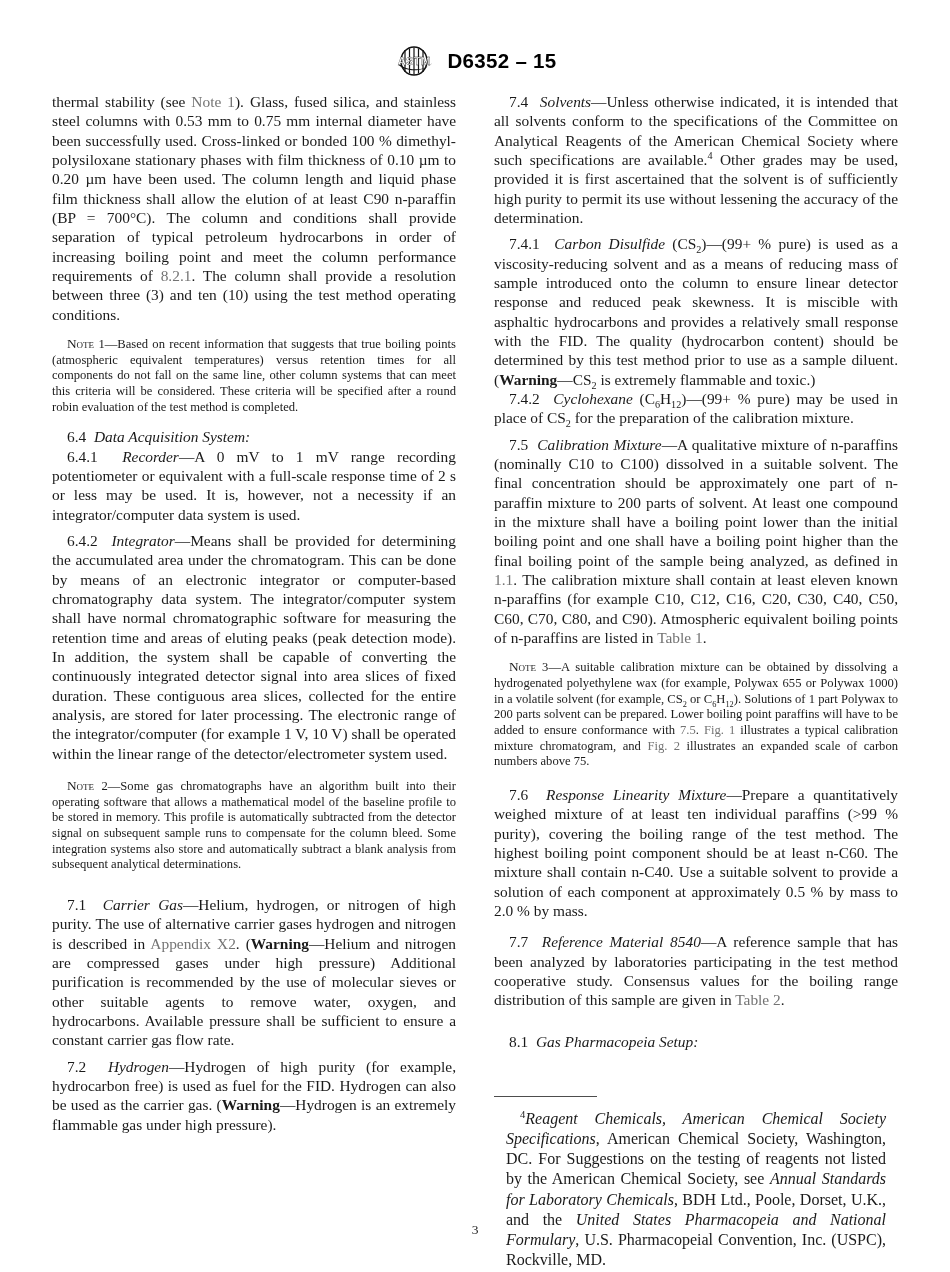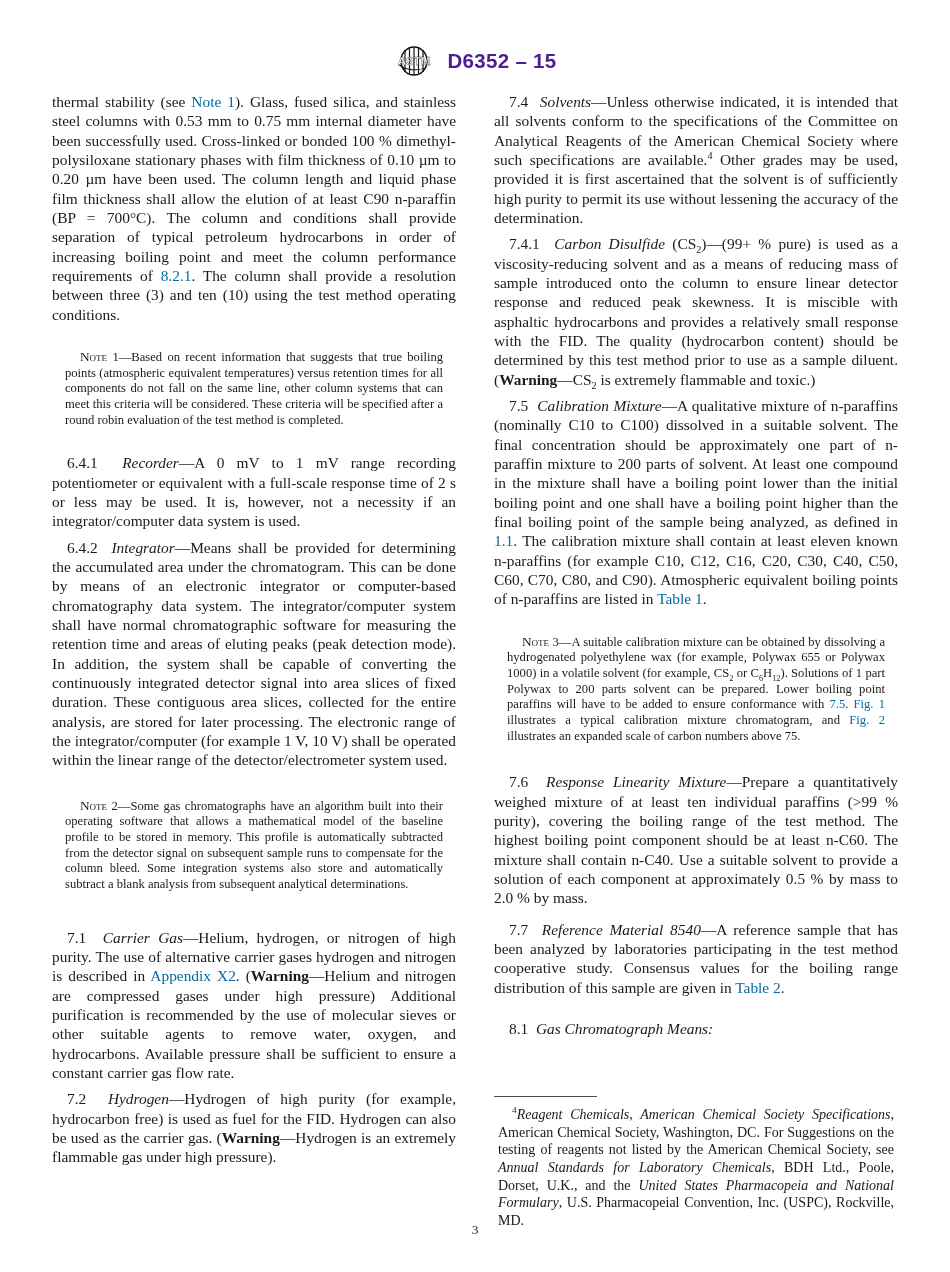--- a/index.html
+++ b/index.html
@@ -39,21 +39,21 @@
   .astm-logo {
     display: block;
     width: 44px;
     height: 30px;
   }
   .doc-designation {
     font-family: "Liberation Sans", sans-serif;
     font-weight: bold;
     font-size: 20.5px;
     letter-spacing: 0.3px;
-    color: #4c1d95;
+    color: #000000;
     line-height: 1;
   }
 
   
   .columns {
     position: absolute;
     left: 52px;
     top: 92px;
     width: 846px;
     display: flex;
@@ -80,39 +80,39 @@
   }
   .gap-sm { height: 7px; }
   .gap-md { height: 12px; }
   .gap-lg { height: 15px; }
 
   .note {
     font-size: 12.6px;
     line-height: 1.245;
     text-align: justify;
     text-indent: 15px;
-    margin: 13px;
+    margin: 0;
   }
   .note-label {
     font-variant: small-caps;
     font-size: 13.3px;
   }
   .sec-head {
     font-family: "Liberation Serif", serif;
     font-weight: bold;
     font-size: 15.6px;
     margin: 0;
     text-align: left;
     text-indent: 0;
   }
   .sec-head .num { margin-right: 5px; }
   em, .it { font-style: italic; }
   .bold { font-weight: bold; }
   .link {
-    color: #0369a1;
+    color: #737373;
   }
   sup {
     font-size: 0.66em;
     vertical-align: super;
     line-height: 0;
   }
   sub {
     font-size: 0.66em;
     vertical-align: sub;
     line-height: 0;
@@ -125,25 +125,25 @@
     top: 1096px;
     width: 404px;
   }
   .footnote-rule {
     width: 103px;
     height: 1px;
     background: #4d4d4d;
     margin-bottom: 9px;
   }
   .footnote {
-    font-size: 14px;
+    font-size: 16px;
     line-height: 1.26;
     text-align: justify;
     text-indent: 14px;
-    margin: 4px;
+    margin: 12px;
   }
 
   
   .page-number {
     position: absolute;
     left: 0;
     top: 1222px;
     width: 950px;
     text-align: center;
     font-size: 13.5px;
@@ -182,20 +182,21 @@
     <div class="col">
 
       <p class="body cont"><span>thermal stability (see </span><span class="link">Note 1</span><span>). Glass, fused silica, and stainless steel columns with 0.53 mm to 0.75 mm internal diameter have been successfully used. Cross-linked or bonded 100 % dimethyl-polysiloxane stationary phases with film thickness of 0.10 µm to 0.20 µm have been used. The column length and liquid phase film thickness shall allow the elution of at least C90 n-paraffin (BP = 700°C). The column and conditions shall provide separation of typical petroleum hydrocarbons in order of increasing boiling point and meet the column performance requirements of </span><span class="link">8.2.1</span><span>. The column shall provide a resolution between three (3) and ten (10) using the test method operating conditions.</span></p>
 
       <div class="gap-md"></div>
 
       <p class="note"><span class="note-label">Note</span>&nbsp;<span>1</span><span>—Based on recent information that suggests that true boiling points (atmospheric equivalent temperatures) versus retention times for all components do not fall on the same line, other column systems that can meet this criteria will be considered. These criteria will be specified after a round robin evaluation of the test method is completed.</span></p>
 
       <div class="gap-md"></div>
 
+      <p class="body"><span>6.4</span>&nbsp;&nbsp;<em class="it">Data Acquisition System:</em></p>
 
       <p class="body"><span>6.4.1</span>&nbsp;&nbsp;<em class="it">Recorder</em><span>—A 0 mV to 1 mV range recording potentiometer or equivalent with a full-scale response time of 2 s or less may be used. It is, however, not a necessity if an integrator/computer data system is used.</span></p>
 
       <div class="gap-sm"></div>
 
       <p class="body"><span>6.4.2</span>&nbsp;&nbsp;<em class="it">Integrator</em><span>—Means shall be provided for determining the accumulated area under the chromatogram. This can be done by means of an electronic integrator or computer-based chromatography data system. The integrator/computer system shall have normal chromatographic software for measuring the retention time and areas of eluting peaks (peak detection mode). In addition, the system shall be capable of converting the continuously integrated detector signal into area slices of fixed duration. These contiguous area slices, collected for the entire analysis, are stored for later processing. The electronic range of the integrator/computer (for example 1 V, 10 V) shall be operated within the linear range of the detector/electrometer system used.</span></p>
 
       <div class="gap-lg"></div>
 
       <p class="note"><span class="note-label">Note</span>&nbsp;<span>2</span><span>—Some gas chromatographs have an algorithm built into their operating software that allows a mathematical model of the baseline profile to be stored in memory. This profile is automatically subtracted from the detector signal on subsequent sample runs to compensate for the column bleed. Some integration systems also store and automatically subtract a blank analysis from subsequent analytical determinations.</span></p>
@@ -217,20 +218,21 @@
     </div>
 
     <div class="col">
 
       <p class="body"><span>7.4</span>&nbsp;&nbsp;<em class="it">Solvents</em><span>—Unless otherwise indicated, it is intended that all solvents conform to the specifications of the Committee on Analytical Reagents of the American Chemical Society where such specifications are available.</span><sup>4</sup><span> Other grades may be used, provided it is first ascertained that the solvent is of sufficiently high purity to permit its use without lessening the accuracy of the determination.</span></p>
 
       <div class="gap-sm"></div>
 
       <p class="body"><span>7.4.1</span>&nbsp;&nbsp;<em class="it">Carbon Disulfide</em> (<span>CS</span><sub>2</sub>)<span>—(99+ % pure) is used as a viscosity-reducing solvent and as a means of reducing mass of sample introduced onto the column to ensure linear detector response and reduced peak skewness. It is miscible with asphaltic hydrocarbons and provides a relatively small response with the FID. The quality (hydrocarbon content) should be determined by this test method prior to use as a sample diluent. (</span><span class="bold">Warning</span><span>—CS</span><sub>2</sub><span> is extremely flammable and toxic.)</span></p>
 
+      <p class="body"><span>7.4.2</span>&nbsp;&nbsp;<em class="it">Cyclohexane</em> (<span>C</span><sub>6</sub><span>H</span><sub>12</sub>)<span>—(99+ % pure) may be used in place of CS</span><sub>2</sub><span> for the preparation of the calibration mixture.</span></p>
 
       <div class="gap-sm"></div>
 
       <p class="body"><span>7.5</span>&nbsp;&nbsp;<em class="it">Calibration Mixture</em><span>—A qualitative mixture of n-paraffins (nominally C10 to C100) dissolved in a suitable solvent. The final concentration should be approximately one part of n-paraffin mixture to 200 parts of solvent. At least one compound in the mixture shall have a boiling point lower than the initial boiling point and one shall have a boiling point higher than the final boiling point of the sample being analyzed, as defined in </span><span class="link">1.1</span><span>. The calibration mixture shall contain at least eleven known n-paraffins (for example C10, C12, C16, C20, C30, C40, C50, C60, C70, C80, and C90). Atmospheric equivalent boiling points of n-paraffins are listed in </span><span class="link">Table 1</span><span>.</span></p>
 
       <div class="gap-md"></div>
 
       <p class="note"><span class="note-label">Note</span>&nbsp;<span>3</span><span>—A suitable calibration mixture can be obtained by dissolving a hydrogenated polyethylene wax (for example, Polywax 655 or Polywax 1000) in a volatile solvent (for example, CS</span><sub>2</sub><span> or C</span><sub>6</sub><span>H</span><sub>12</sub><span>). Solutions of 1 part Polywax to 200 parts solvent can be prepared. Lower boiling point paraffins will have to be added to ensure conformance with </span><span class="link">7.5</span><span>. </span><span class="link">Fig. 1</span><span> illustrates a typical calibration mixture chromatogram, and </span><span class="link">Fig. 2</span><span> illustrates an expanded scale of carbon numbers above 75.</span></p>
 
       <div class="gap-lg"></div>
@@ -239,21 +241,21 @@
 
       <div class="gap-md"></div>
 
       <p class="body"><span>7.7</span>&nbsp;&nbsp;<em class="it">Reference Material 8540</em><span>—A reference sample that has been analyzed by laboratories participating in the test method cooperative study. Consensus values for the boiling range distribution of this sample are given in </span><span class="link">Table 2</span><span>.</span></p>
 
       <div class="gap-lg"></div>
 
 
       <div class="gap-sm"></div>
 
-      <p class="body"><span>8.1</span>&nbsp;&nbsp;<em class="it">Gas Chromatograph Means:</em></p>
+      <p class="body"><span>8.1</span>&nbsp;&nbsp;<em class="it">Gas Pharmacopeia Setup:</em></p>
 
     </div>
   </div>
 
   <div class="footnote-block">
     <div class="footnote-rule"></div>
     <p class="footnote"><sup>4</sup><em class="it">Reagent Chemicals, American Chemical Society Specifications</em><span>, American Chemical Society, Washington, DC. For Suggestions on the testing of reagents not listed by the American Chemical Society, see </span><em class="it">Annual Standards for Laboratory Chemicals</em><span>, BDH Ltd., Poole, Dorset, U.K., and the </span><em class="it">United States Pharmacopeia and National Formulary</em><span>, U.S. Pharmacopeial Convention, Inc. (USPC), Rockville, MD.</span></p>
   </div>
 
   <div class="page-number">3</div>

